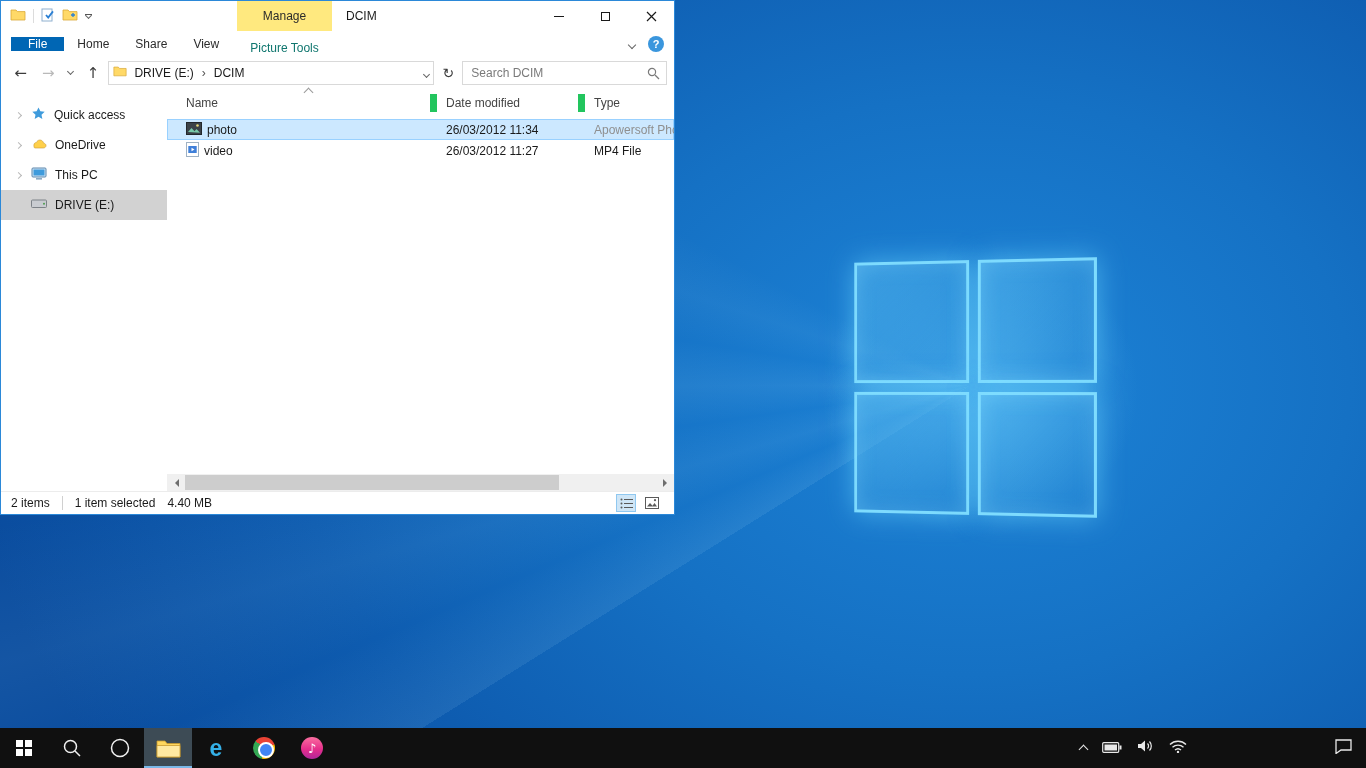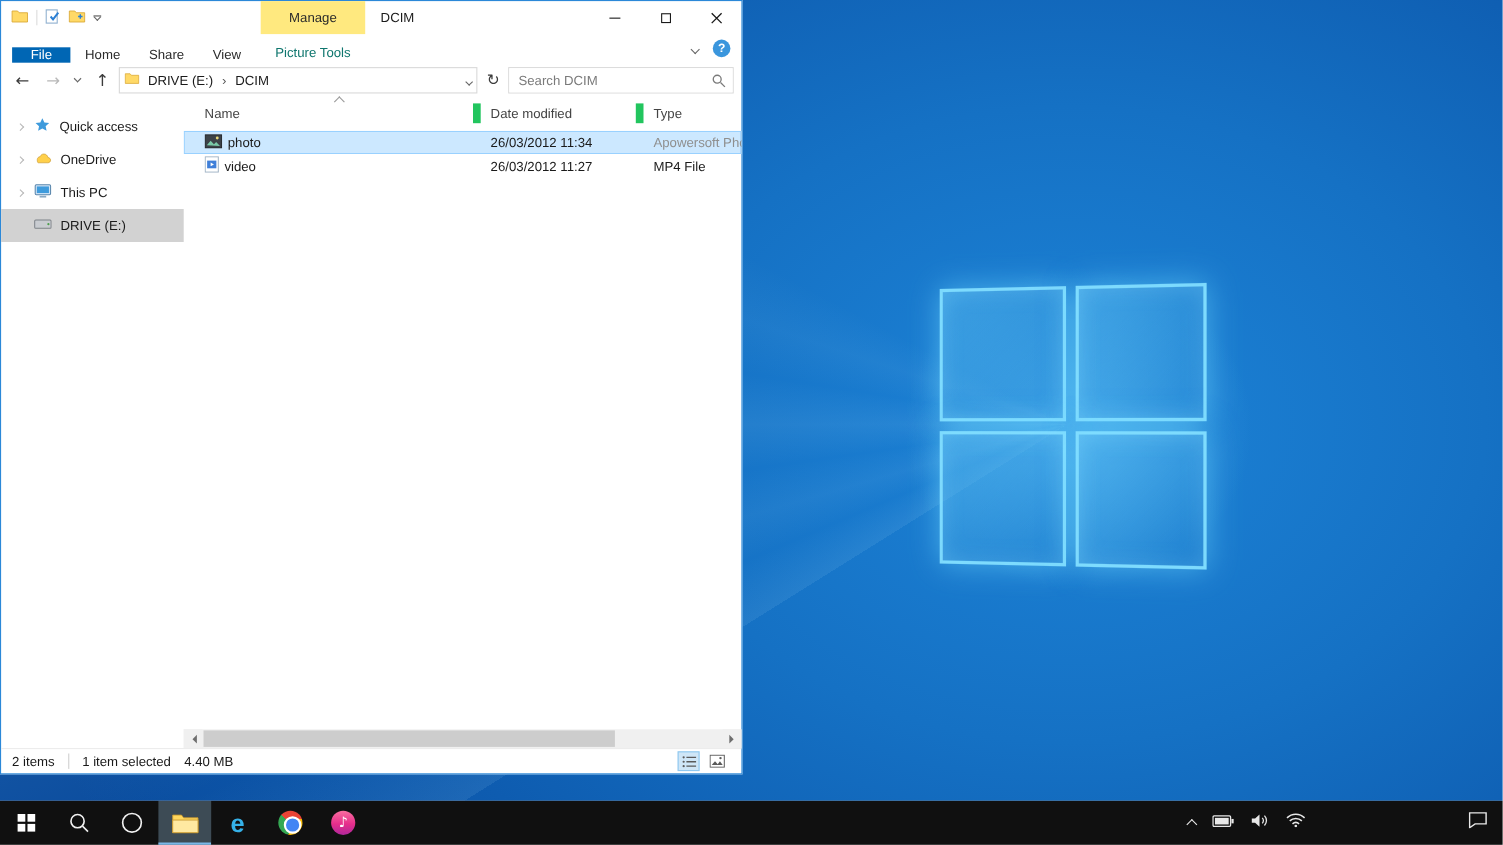--- a/index.html
+++ b/index.html
@@ -20,35 +20,35 @@
   .desktop-glow { position:absolute; left:760px; top:185px; width:440px; height:410px;
     background: radial-gradient(closest-side, rgba(120,215,255,0.38), rgba(120,215,255,0) 72%); }
   .win-logo { position:absolute; left:848px; top:260px; width:250px; height:255px;
     display:grid; grid-template-columns:1fr 1fr; grid-template-rows:1fr 1fr; gap:9px;
     transform: perspective(1400px) rotateY(-14deg); }
   .win-pane { border:3px solid rgba(130,222,255,0.95);
     background: linear-gradient(135deg, rgba(95,195,245,0.50), rgba(45,145,215,0.22));
     box-shadow: 0 0 26px rgba(110,215,255,0.55), inset 0 0 20px rgba(150,228,255,0.25); }
 
   
-  .window { position:absolute; left:0; top:0; width:675px; height:704px; background:#fff;
+  .window { position:absolute; left:0; top:0; width:675px; height:515px; background:#fff;
     border:1px solid #2b88d8; display:flex; flex-direction:column; font-size:12px; color:#1a1a1a; z-index:5; }
 
   .titlebar { height:30px; position:relative; display:flex; align-items:center; flex:none; }
   .qat { display:flex; align-items:center; gap:7px; padding-left:9px; }
   .qat .sep { width:1px; height:14px; background:#dcdcdc; }
   .manage-tab { position:absolute; left:236px; top:0; width:95px; height:30px; background:#ffe97f;
     display:flex; align-items:center; justify-content:center; font-size:12px; color:#2b2b2b; }
   .window-title { position:absolute; left:345px; top:0; height:30px; display:flex; align-items:center; font-size:12px; }
   .window-controls { position:absolute; right:0; top:0; height:30px; display:flex; }
   .win-btn { width:46px; height:30px; display:flex; align-items:center; justify-content:center; background:transparent; border:none; }
   .glyph-min { width:10px; height:1px; background:#1a1a1a; }
   .glyph-max { width:9px; height:9px; border:1px solid #1a1a1a; }
 
-  .ribbon-row { height:26px; position:relative; display:flex; align-items:flex-end; flex:none; }
+  .ribbon-row { height:26px; position:relative; display:flex; align-items:center; flex:none; }
   .tab { padding:0 13px; display:flex; align-items:center; font-size:12px; color:#2b2b2b; }
   .tab-file { background:#0066b4; color:#fff; padding:0 17px; margin-left:10px; }
   .tab-picture-tools { position:absolute; left:236px; top:4px; width:95px; height:26px;
     display:flex; align-items:center; justify-content:center; color:#0f766e; }
   .ribbon-right { position:absolute; right:10px; top:0; height:26px; display:flex; align-items:center; gap:13px; }
   .help-circle { width:16px; height:16px; border-radius:50%; background:#3a96dd; color:#fff; font-size:11px; font-weight:bold;
     display:flex; align-items:center; justify-content:center; }
 
   .address-row { height:31px; display:flex; align-items:center; padding:0 7px; gap:3px; flex:none; }
   .nav-btn { width:25px; height:24px; border:none; background:transparent; display:flex; align-items:center; justify-content:center;

